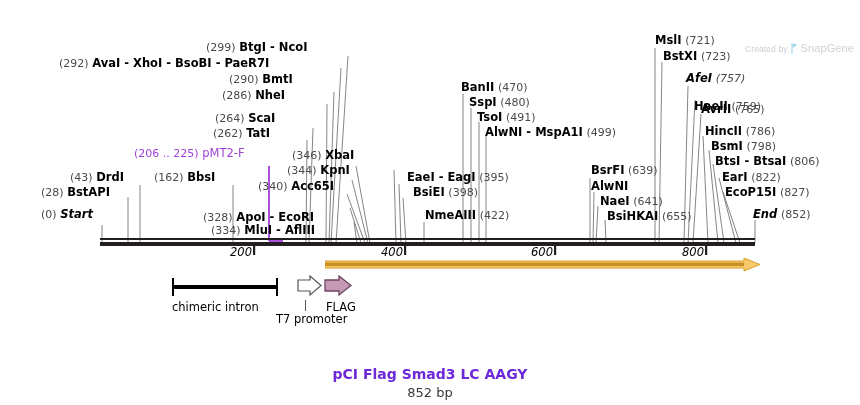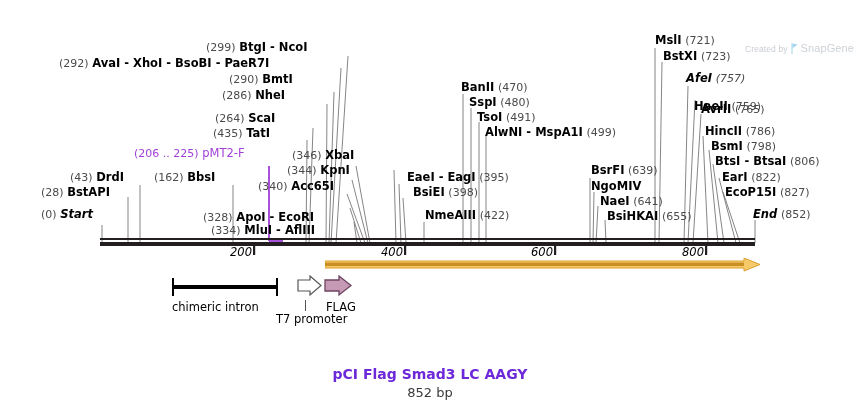--- a/index.html
+++ b/index.html
@@ -158,21 +158,21 @@
   </div>
   <div class="lbl" style="left:222px;top:89px;">
     <span class="pos">(286)</span>
     <span class="nm">NheI</span>
   </div>
   <div class="lbl" style="left:215px;top:112px;">
     <span class="pos">(264)</span>
     <span class="nm">ScaI</span>
   </div>
   <div class="lbl" style="left:213px;top:127px;">
-    <span class="pos">(435)</span>
+    <span class="pos">(262)</span>
     <span class="nm">TatI</span>
   </div>
 
   <div class="lbl primer" style="left:134px;top:147px;">
     <span class="pos">(206 .. 225)</span>
     <span class="nm">pMT2-F</span>
   </div>
 
   <div class="lbl" style="left:70px;top:171px;">
     <span class="pos">(43)</span>
@@ -240,21 +240,21 @@
   <div class="lbl" style="left:425px;top:209px;">
     <span class="nm">NmeAIII</span>
     <span class="pos">(422)</span>
   </div>
 
   <div class="lbl" style="left:591px;top:164px;">
     <span class="nm">BsrFI</span>
     <span class="pos">(639)</span>
   </div>
   <div class="lbl" style="left:591px;top:180px;">
-    <span class="nm">NgoMIV</span>
+    <span class="nm">AlwNI</span>
     <span class="pos"></span>
   </div>
   <div class="lbl" style="left:600px;top:195px;">
     <span class="nm">NaeI</span>
     <span class="pos">(641)</span>
   </div>
   <div class="lbl" style="left:607px;top:210px;">
     <span class="nm">BsiHKAI</span>
     <span class="pos">(655)</span>
   </div>

